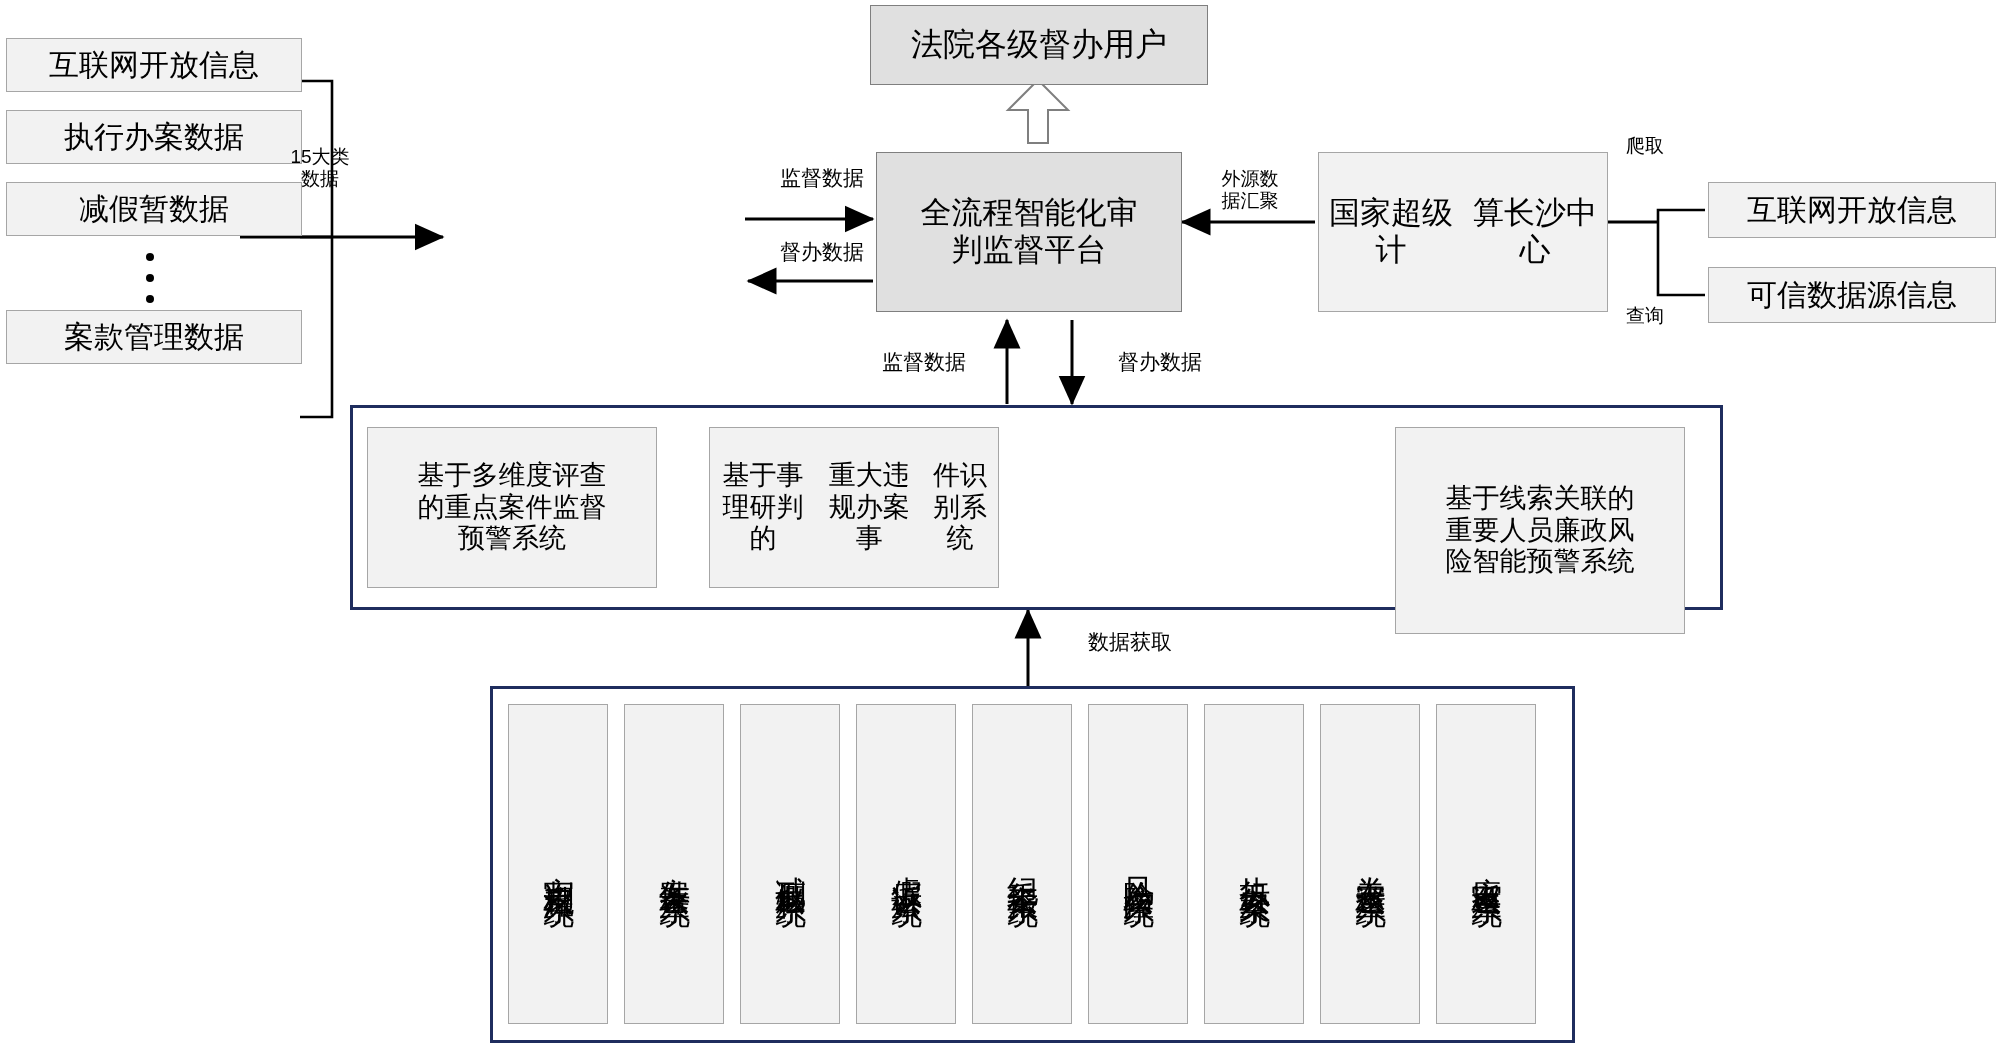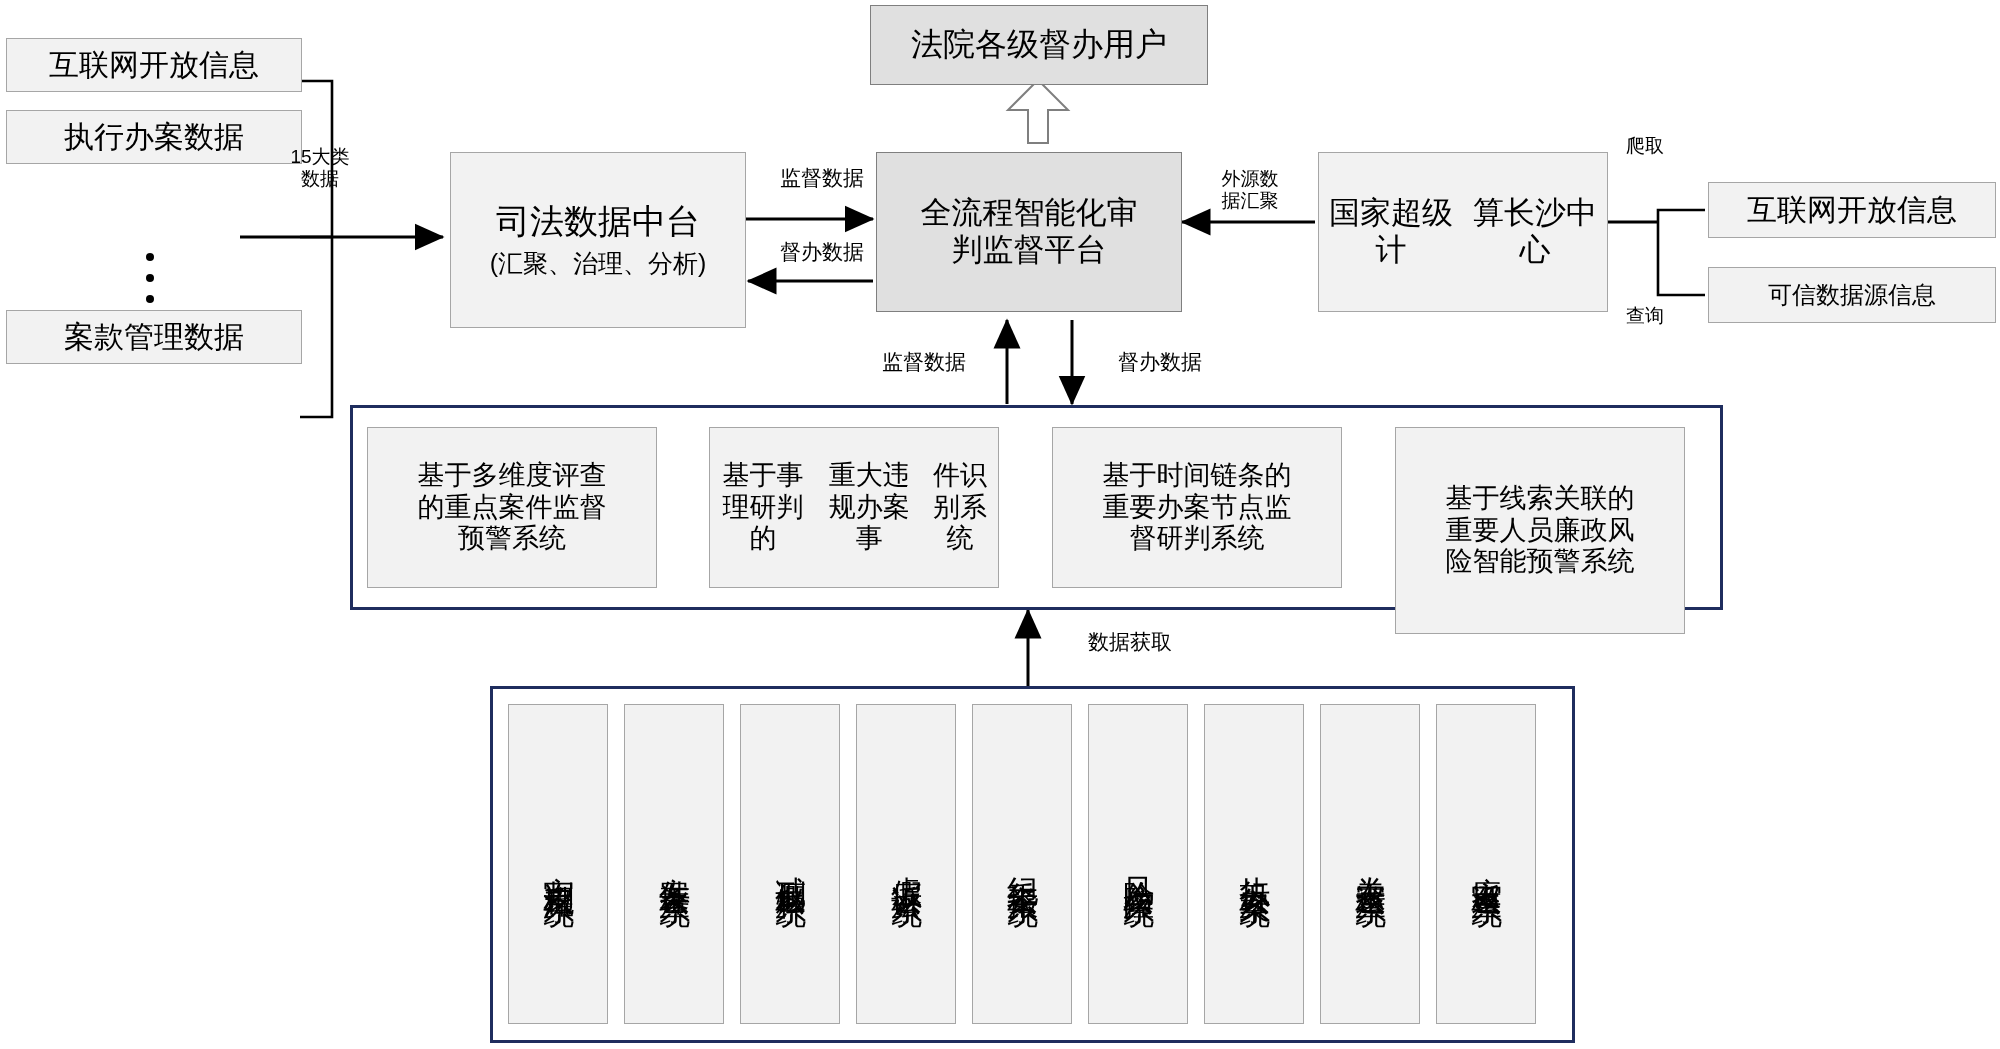--- a/index.html
+++ b/index.html
@@ -111,36 +111,33 @@
 
     <path d="M1007,404 L1007,320" stroke="#000" stroke-width="3" fill="none" marker-end="url(#arr)"></path>
 
     <path d="M1072,320 L1072,404" stroke="#000" stroke-width="3" fill="none" marker-end="url(#arr)"></path>
 
     <path d="M1028,690 L1028,610" stroke="#000" stroke-width="3" fill="none" marker-end="url(#arr)"></path>
   </svg>
 
   <div class="node grey" style="left:6px;  top:38px;  width:296px; height:54px; font-size:30px;">互联网开放信息</div>
   <div class="node grey" style="left:6px;  top:110px; width:296px; height:54px; font-size:30px;">执行办案数据</div>
+  <div class="node grey" style="left:6px;  top:182px; width:296px; height:54px; font-size:30px;">减假暂数据</div>
 
   <div class="dots" style="left:145px; top:253px; width:10px; height:50px;">
     <i></i>
       <i></i>
       <i></i>
   </div>
 
   <div class="node grey" style="left:6px;  top:310px; width:296px; height:54px; font-size:30px;">案款管理数据</div>
 
   <div class="lbl small" style="left:255px; top:146px; width:130px;">15大类
 数据</div>
 
-  <div class="node grey" style="left:450px; top:152px; width:296px; height:176px; flex-direction:column;">
-    <span style="font-size:34px;">司法数据中台</span>
-    <span style="font-size:25px; margin-top:8px;">(汇聚、治理、分析)</span>
-  </div>
 
   <div class="lbl" style="left:760px; top:166px; width:124px;">监督数据</div>
   <div class="lbl" style="left:760px; top:240px; width:124px;">督办数据</div>
 
   <div class="node grey-dark" style="left:876px; top:152px; width:306px; height:160px; flex-direction:column; font-size:31px;">
     <span>全流程智能化审</span>
     <span>判监督平台</span>
   </div>
 
   <div class="node grey-dark" style="left:870px; top:5px; width:338px; height:80px; font-size:32px;">法院各级督办用户</div>
@@ -150,44 +147,39 @@
 
   <div class="node grey" style="left:1318px; top:152px; width:290px; height:160px; font-size:31px;">
     <span>国家超级计</span>
     <span>算长沙中心</span>
   </div>
 
   <div class="lbl small" style="left:1605px; top:135px; width:80px;">爬取</div>
   <div class="lbl small" style="left:1605px; top:305px; width:80px;">查询</div>
 
   <div class="node grey" style="left:1708px; top:182px; width:288px; height:56px; font-size:30px;">互联网开放信息</div>
-  <div class="node grey" style="left:1708px; top:267px; width:288px; height:56px; font-size:24px;">可信数据源信息</div>
+  <div class="node grey" style="left:1708px; top:267px; width:288px; height:56px; font-size:30px;">可信数据源信息</div>
 
   <div class="lbl" style="left:862px; top:350px; width:124px;">监督数据</div>
   <div class="lbl" style="left:1098px; top:350px; width:124px;">督办数据</div>
 
   <div class="bluebox" style="left:350px; top:405px; width:1373px; height:205px;"></div>
 
   <div class="node grey" style="left:367px; top:427px; width:290px; height:161px; flex-direction:column; font-size:27px;">
     <span>基于多维度评查</span>
     <span>的重点案件监督</span>
     <span>预警系统</span>
   </div>
 
   <div class="node grey" style="left:709px; top:427px; width:290px; height:161px; font-size:27px;">
     <span>基于事理研判的</span>
     <span>重大违规办案事</span>
     <span>件识别系统</span>
   </div>
 
-  <div class="node grey" style="left:1052px; top:427px; width:290px; height:161px; flex-direction:column; font-size:27px;">
-    <span>基于时间链条的</span>
-    <span>重要办案节点监</span>
-    <span>督研判系统</span>
-  </div>
 
   <div class="node grey" style="left:1395px; top:427px; width:290px; height:207px; flex-direction:column; font-size:27px;">
     <span>基于线索关联的</span>
     <span>重要人员廉政风</span>
     <span>险智能预警系统</span>
   </div>
 
   <div class="lbl" style="left:1060px; top:630px; width:140px;">数据获取</div>
 
   <div class="bluebox" style="left:490px; top:686px; width:1085px; height:357px;"></div>

